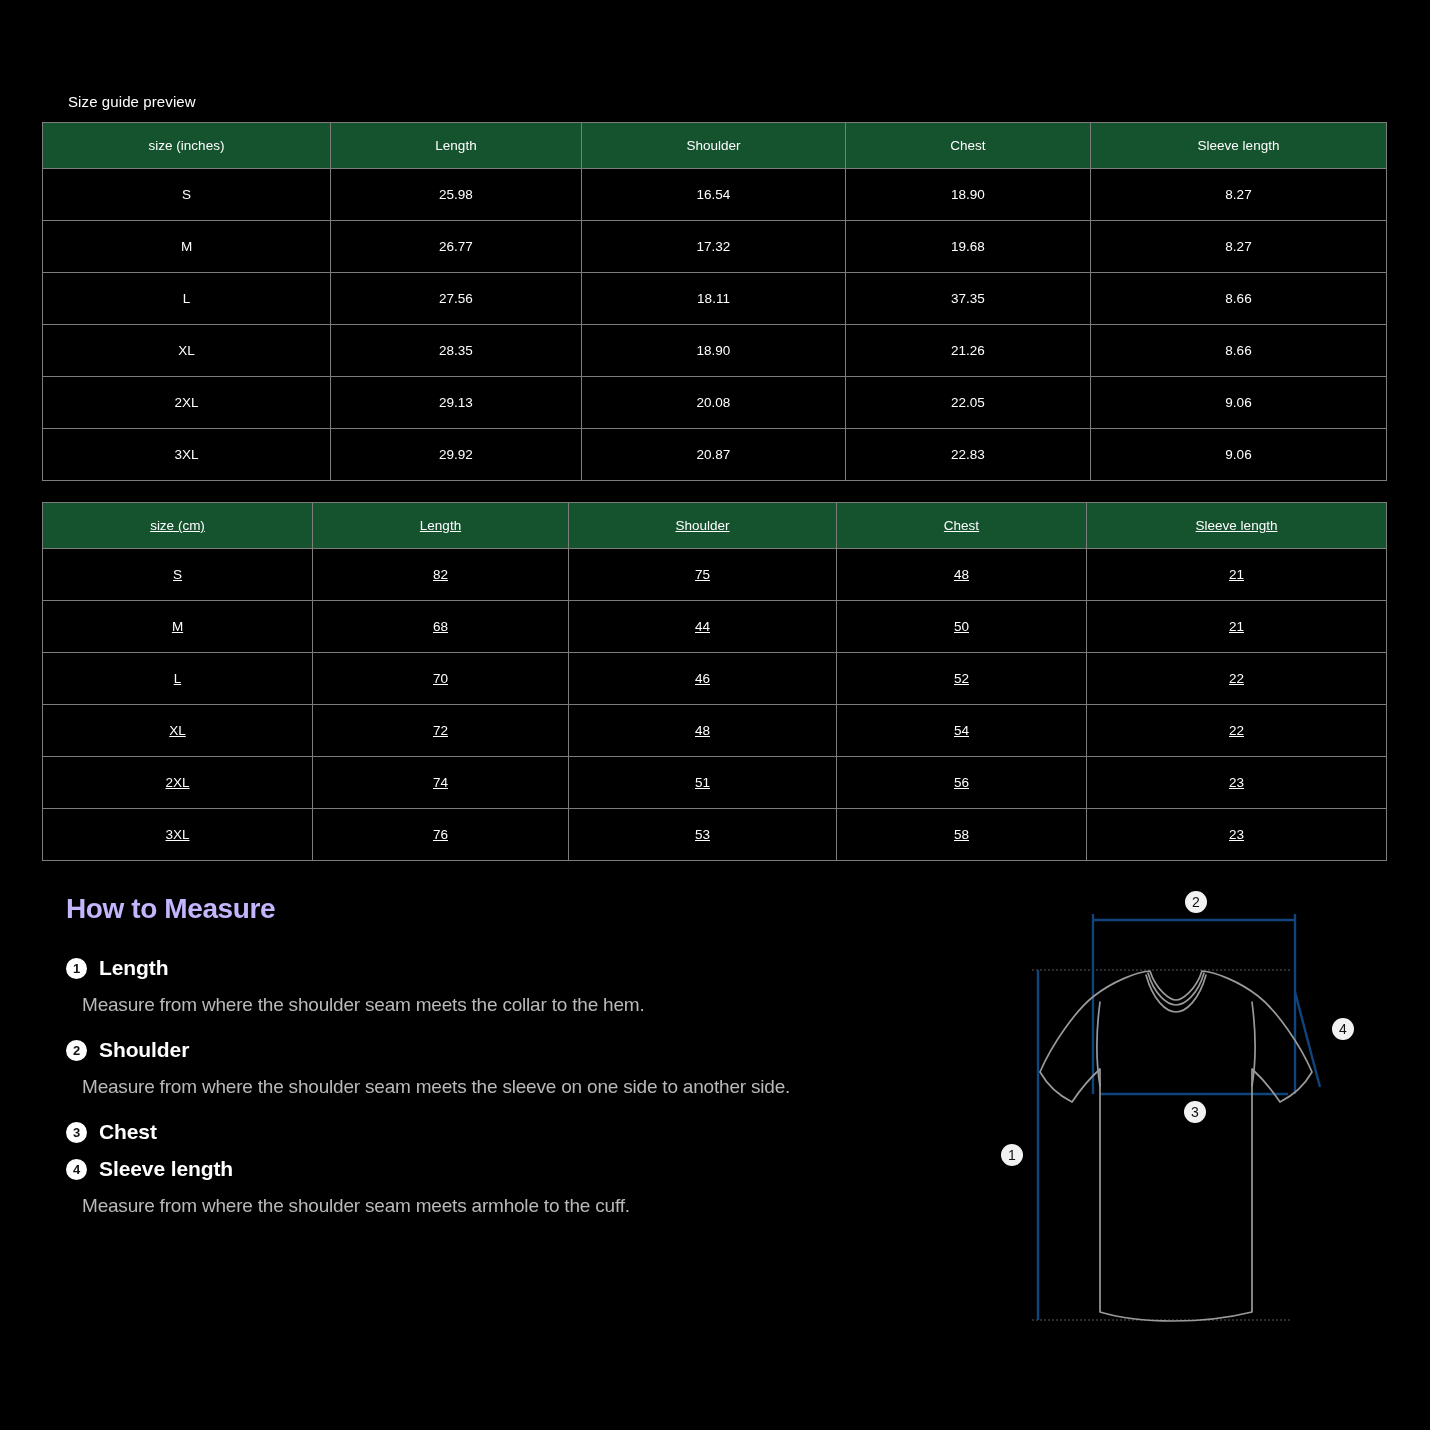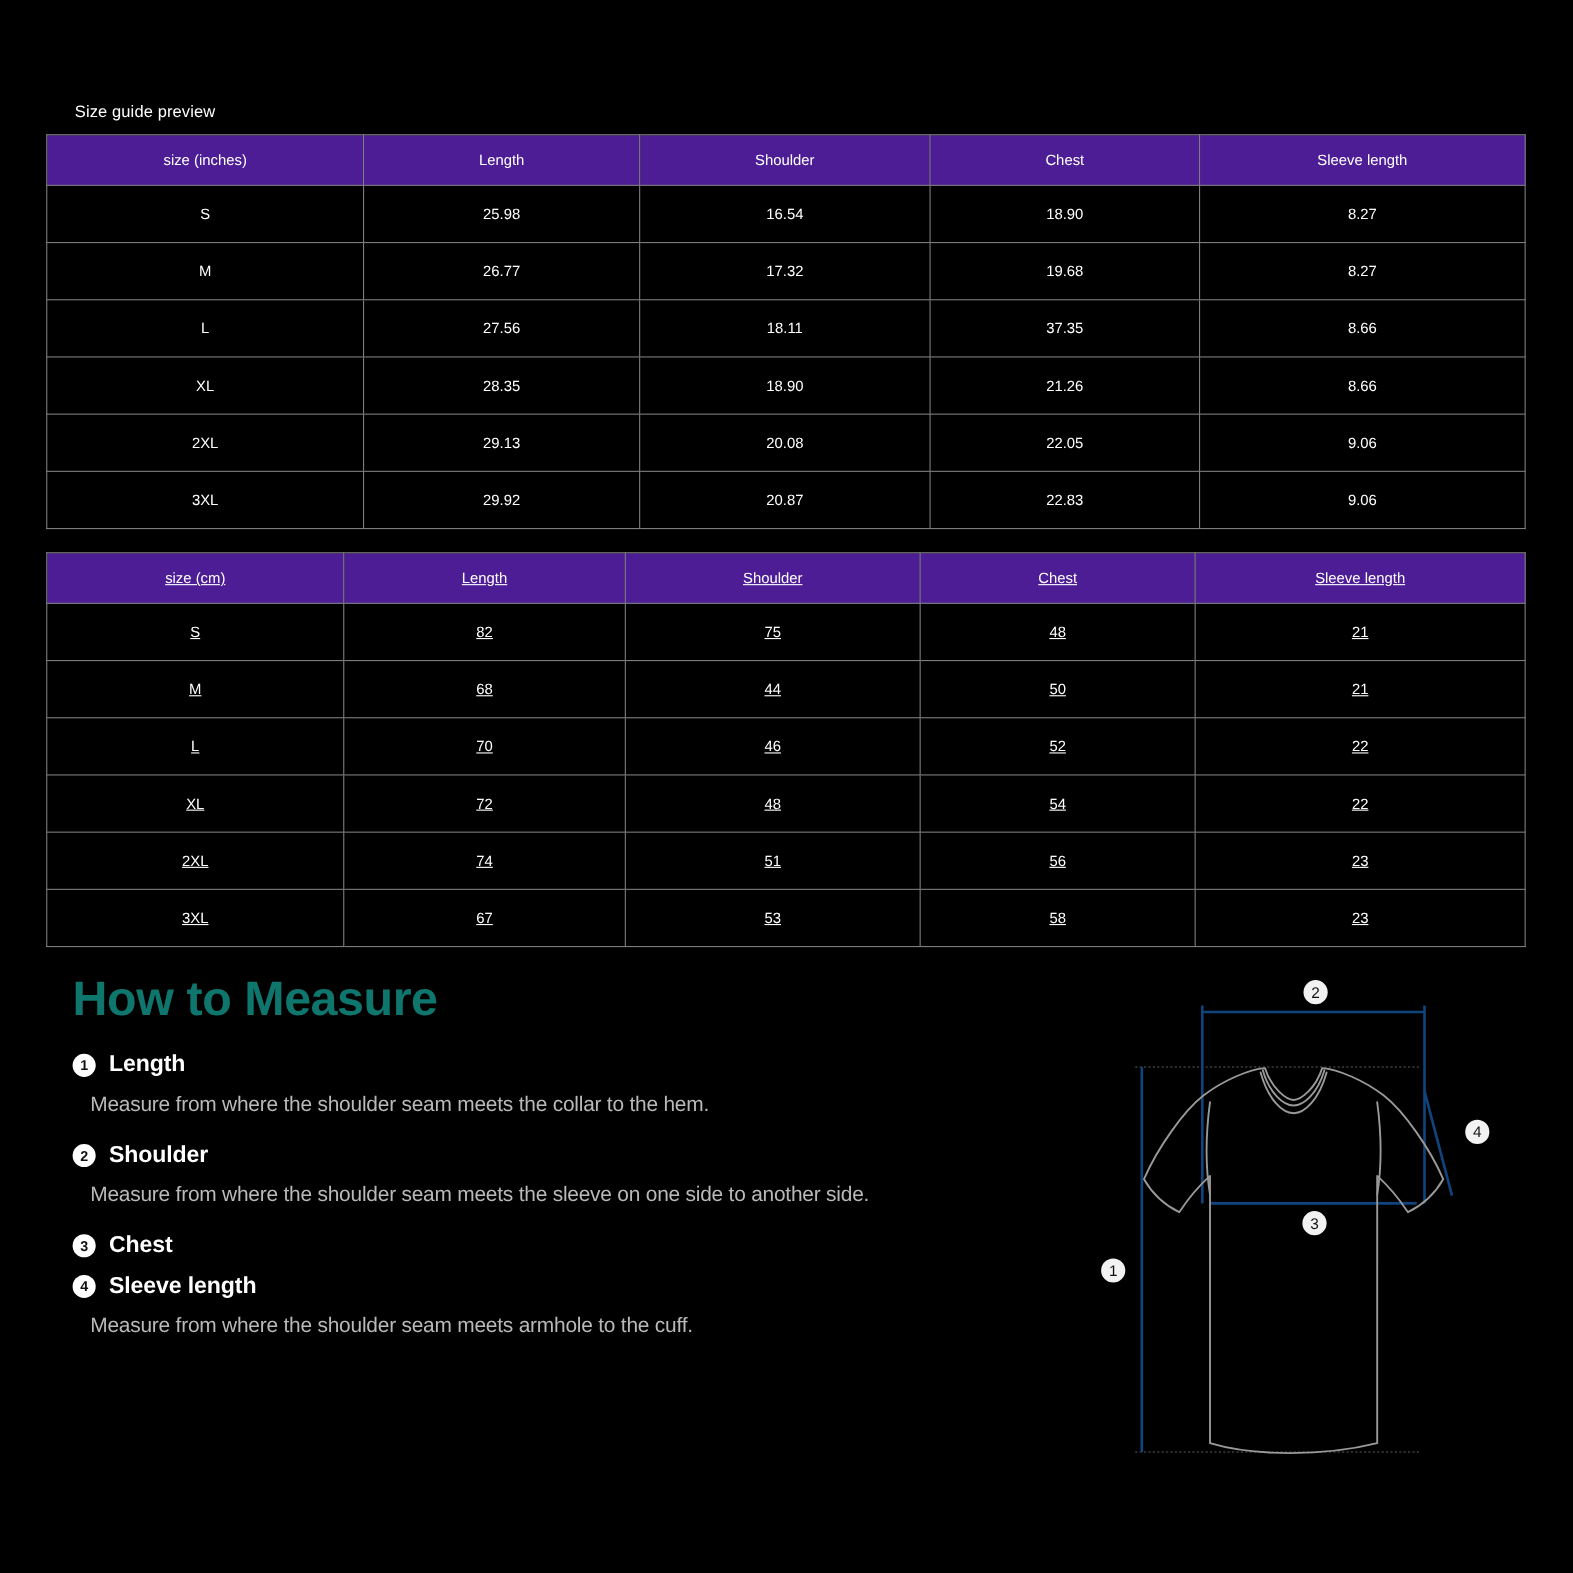--- a/index.html
+++ b/index.html
@@ -39,21 +39,21 @@
   .size-table td {
     border: 1px solid #7d7d7d;
     text-align: center;
     vertical-align: middle;
     font-weight: normal;
     font-size: 13.5px;
     color: #ffffff;
     padding: 0;
   }
   .size-table th {
-    background: #4c1d95;
+    background: #14532d;
     height: 45px;
   }
   .size-table td {
     background: #000000;
     height: 51px;
   }
 
   #table-inches { left: 42px; top: 122px; width: 1344px; }
   #table-inches col.c0 { width: 288px; }
   #table-inches col.c1 { width: 251px; }
@@ -69,23 +69,23 @@
   #table-cm col.c4 { width: 300px; }
 
   
   .htm-section {
     position: absolute;
     left: 66px;
     top: 888px;
     width: 920px;
   }
   .htm-title {
-    font-size: 44px;
+    font-size: 28px;
     font-weight: bold;
-    color: #0f766e;
+    color: #c4b5fd;
     letter-spacing: -0.4px;
     margin: 0 0 26px 0;
     line-height: 42px;
   }
   .htm-item { margin-bottom: 0; }
   .htm-head {
     display: flex;
     align-items: center;
     gap: 12px;
     margin-bottom: 13px;
@@ -244,21 +244,21 @@
     </tr>
     <tr>
       <td>2XL</td>
       <td>74</td>
       <td>51</td>
       <td>56</td>
       <td>23</td>
     </tr>
     <tr>
       <td>3XL</td>
-      <td>67</td>
+      <td>76</td>
       <td>53</td>
       <td>58</td>
       <td>23</td>
     </tr>
   </tbody>
 </table>
 
 <div class="htm-section">
   <h1 class="htm-title">How to Measure</h1>
 

